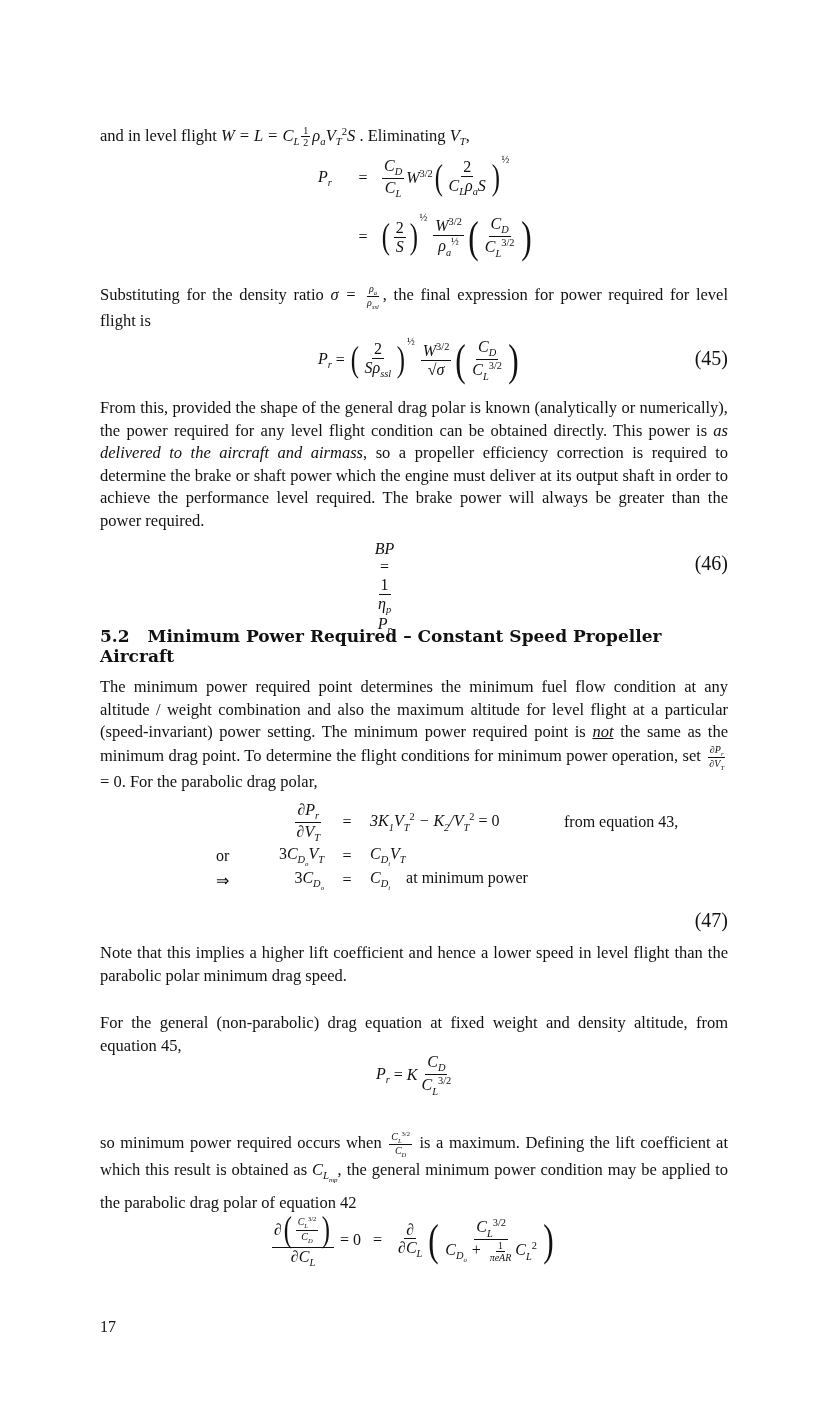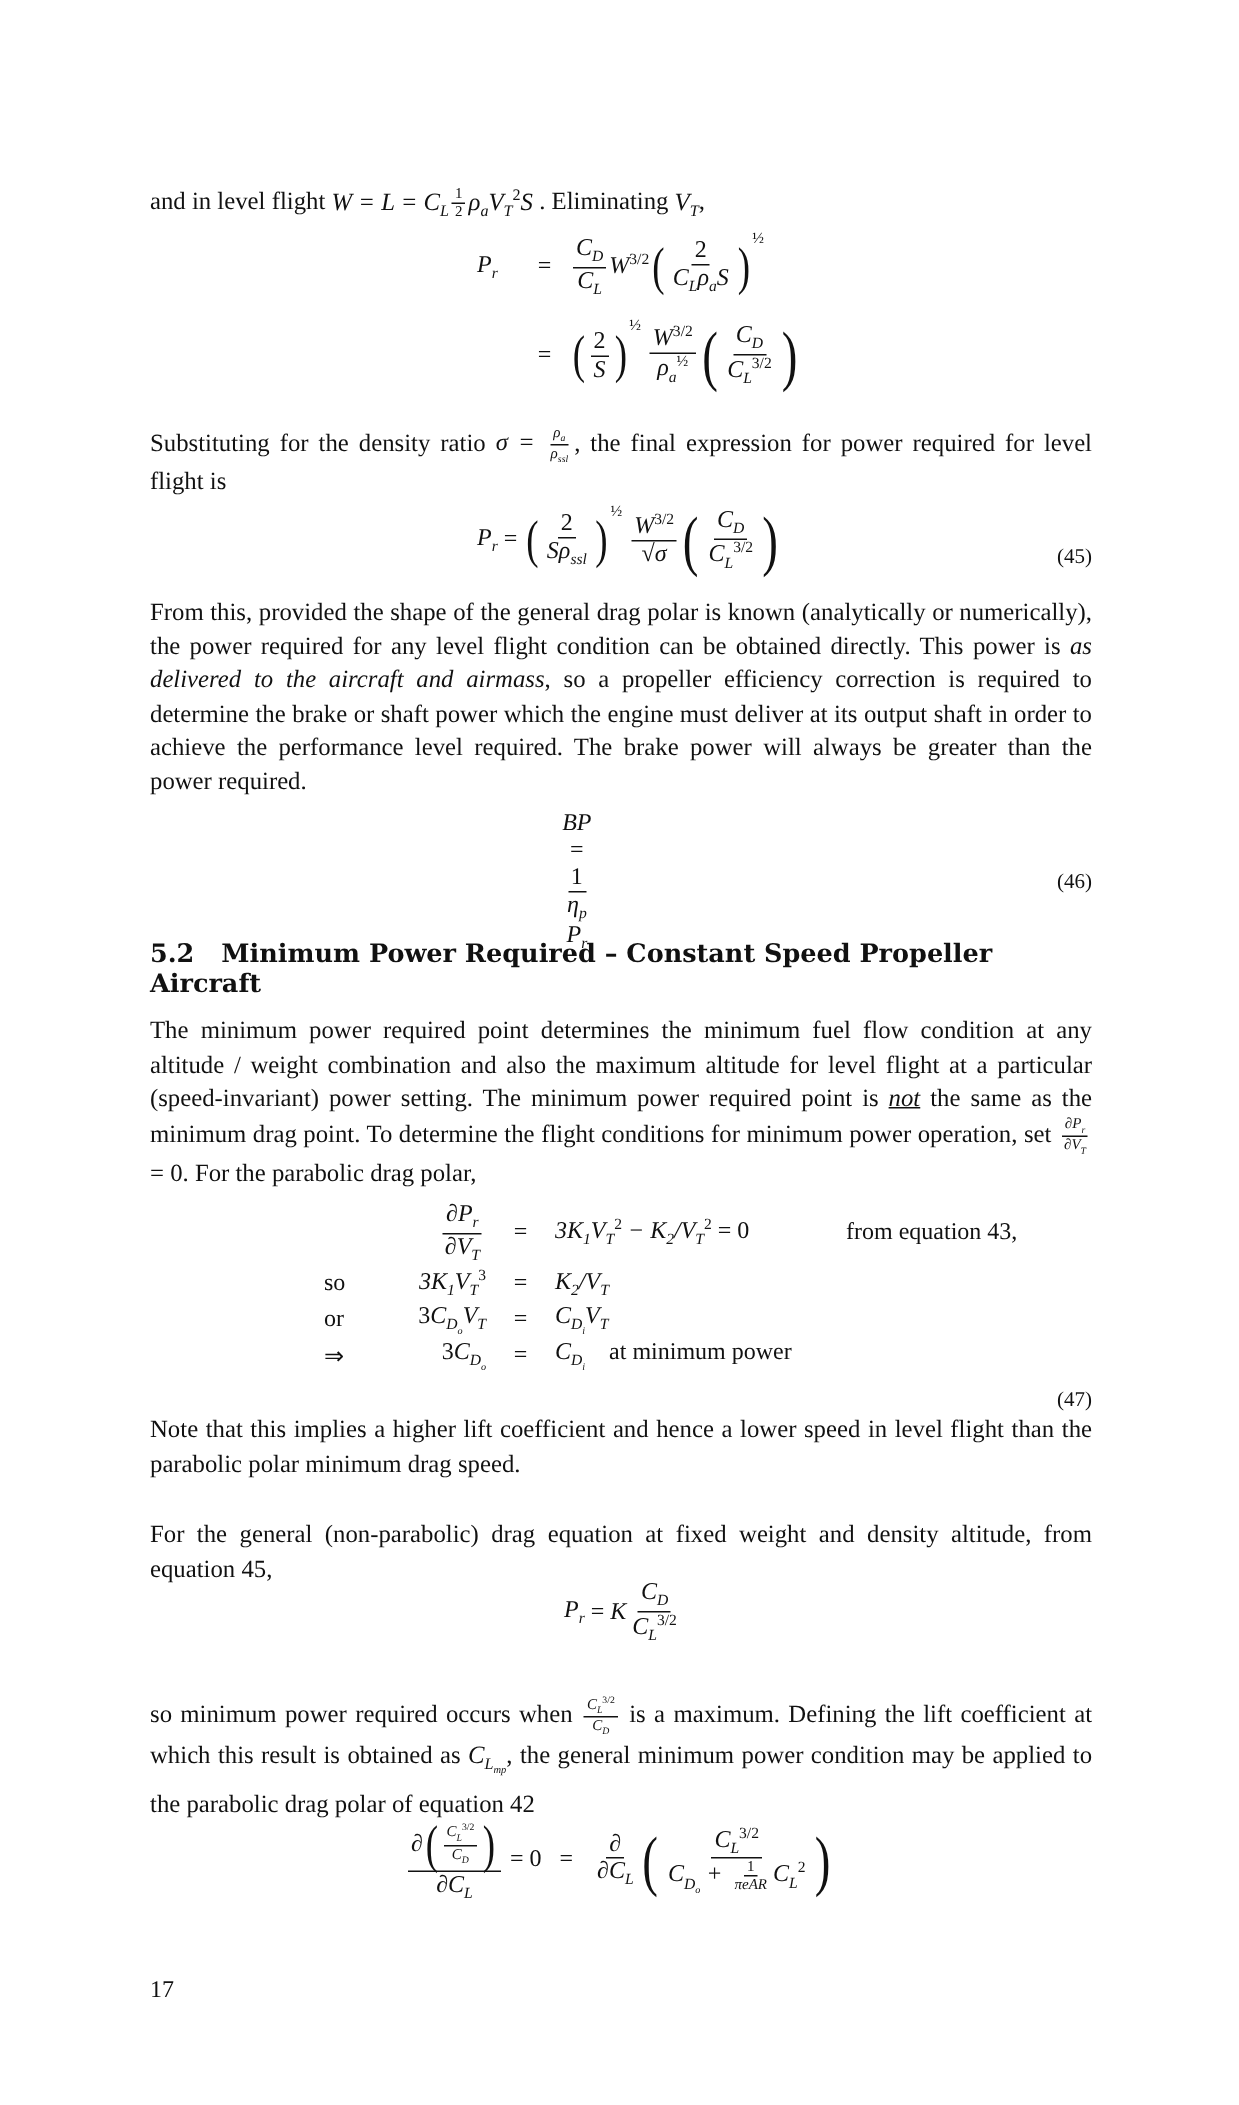--- a/index.html
+++ b/index.html
@@ -2,21 +2,21 @@
 <html><head>
 <meta charset="utf-8">
 <style>
   html, body { margin:0; padding:0; background:#fff; }
   body { width:826px; height:1403px; position:relative; font-family:"DejaVu Serif", serif; color:#111; overflow:hidden; }
   .page { position:absolute; left:100px; top:0; width:628px; }
   .txt { font-family:"Liberation Serif", serif; font-size:16.5px; line-height:22.5px; text-align:justify; position:absolute; left:0; width:628px; }
   .m { font-family:"Liberation Serif", serif; font-style:italic; }
   .r { font-style:normal; }
   .eq { position:absolute; font-family:"Liberation Serif", serif; font-size:16px; }
-  .eqnum { position:absolute; right:0; font-family:"Liberation Serif", serif; font-size:14px;margin-top:17px; }
+  .eqnum { position:absolute; right:0; font-family:"Liberation Serif", serif; font-size:20px; }
   .frac { display:inline-flex; flex-direction:column; align-items:center; vertical-align:middle; margin:0 2px; }
   .frac > .num { border-bottom:1px solid #111; padding:0 2px; line-height:1.1; }
   .frac > .den { padding:0 2px; line-height:1.1; }
   .frac.small { font-size:10px; }
   sup, sub { font-size:0.65em; }
   .paren { font-size:2.2em; font-style:normal; font-weight:200; vertical-align:middle; line-height:1; transform:scaleX(0.7); display:inline-block; }
   .paren.big { font-size:2.8em; }
   .heading { position:absolute; left:0; font-family:"DejaVu Serif", serif; font-weight:bold; font-size:17px; }
   .heading .num { margin-right:18px; }
   .pagenum { position:absolute; left:0; width:628px; text-align:left; font-family:"Liberation Serif", serif; font-size:16px; }
@@ -116,21 +116,21 @@
   </div>
 
   <div class="eq" style="left:274px; top:540px; display:flex; align-items:center;flex-direction:column;">
     <span class="m">BP</span>&nbsp;=&nbsp;
     <span class="frac m">
         <span class="num r">1</span>
         <span class="den">η<sub>p</sub></span>
       </span>
     <span class="m">P<sub>r</sub></span>
   </div>
-  <div class="eqnum" style="top:564px;text-align:right;">(46)</div>
+  <div class="eqnum" style="top:552px;text-align:right;">(46)</div>
 
   <div class="heading" style="top:626px;">
     <span class="num">5.2</span><span>Minimum Power Required – Constant Speed Propeller Aircraft</span>
   </div>
 
   <div class="txt" style="top:676px;">
     <span>The minimum power required point determines the minimum fuel flow condition at any altitude / weight combination and also the maximum altitude for level flight at a particular (speed-invariant) power setting. The minimum power required point is </span><u><i class="em">not</i></u><span> the same as the minimum drag point.  To determine the flight conditions for minimum power operation, set</span>
     <span class="m"><span class="frac small">
           <span class="num">∂P<sub>r</sub></span>
           <span class="den">∂V<sub>T</sub></span>
@@ -142,27 +142,20 @@
       <tbody>
           <tr style="height:44px;">
         <td style="width:30px;"></td>
         <td class="l" style="width:70px;"><span class="frac m">
                 <span class="num">∂P<sub>r</sub></span>
                 <span class="den">∂V<sub>T</sub></span>
               </span></td>
         <td class="eqs">=</td>
         <td class="m" style="width:170px;">3K<sub>1</sub>V<sub>T</sub><sup class="r">2</sup> − K<sub>2</sub>/V<sub>T</sub><sup class="r">2</sup> <span class="r">= 0</span></td>
         <td style="padding-left:20px;">from equation 43,</td>
-      </tr>
-      <tr>
-        <td>so</td>
-        <td class="l m">3K<sub>1</sub>V<sub>T</sub><sup class="r">3</sup></td>
-        <td class="eqs">=</td>
-        <td class="m">K<sub>2</sub>/V<sub>T</sub></td>
-        <td></td>
       </tr>
       <tr>
         <td>or</td>
         <td class="l m"><span class="r">3</span>C<sub>D<sub>o</sub></sub>V<sub>T</sub></td>
         <td class="eqs">=</td>
         <td class="m">C<sub>D<sub>i</sub></sub>V<sub>T</sub></td>
         <td></td>
       </tr>
       <tr>
         <td>⇒</td>

